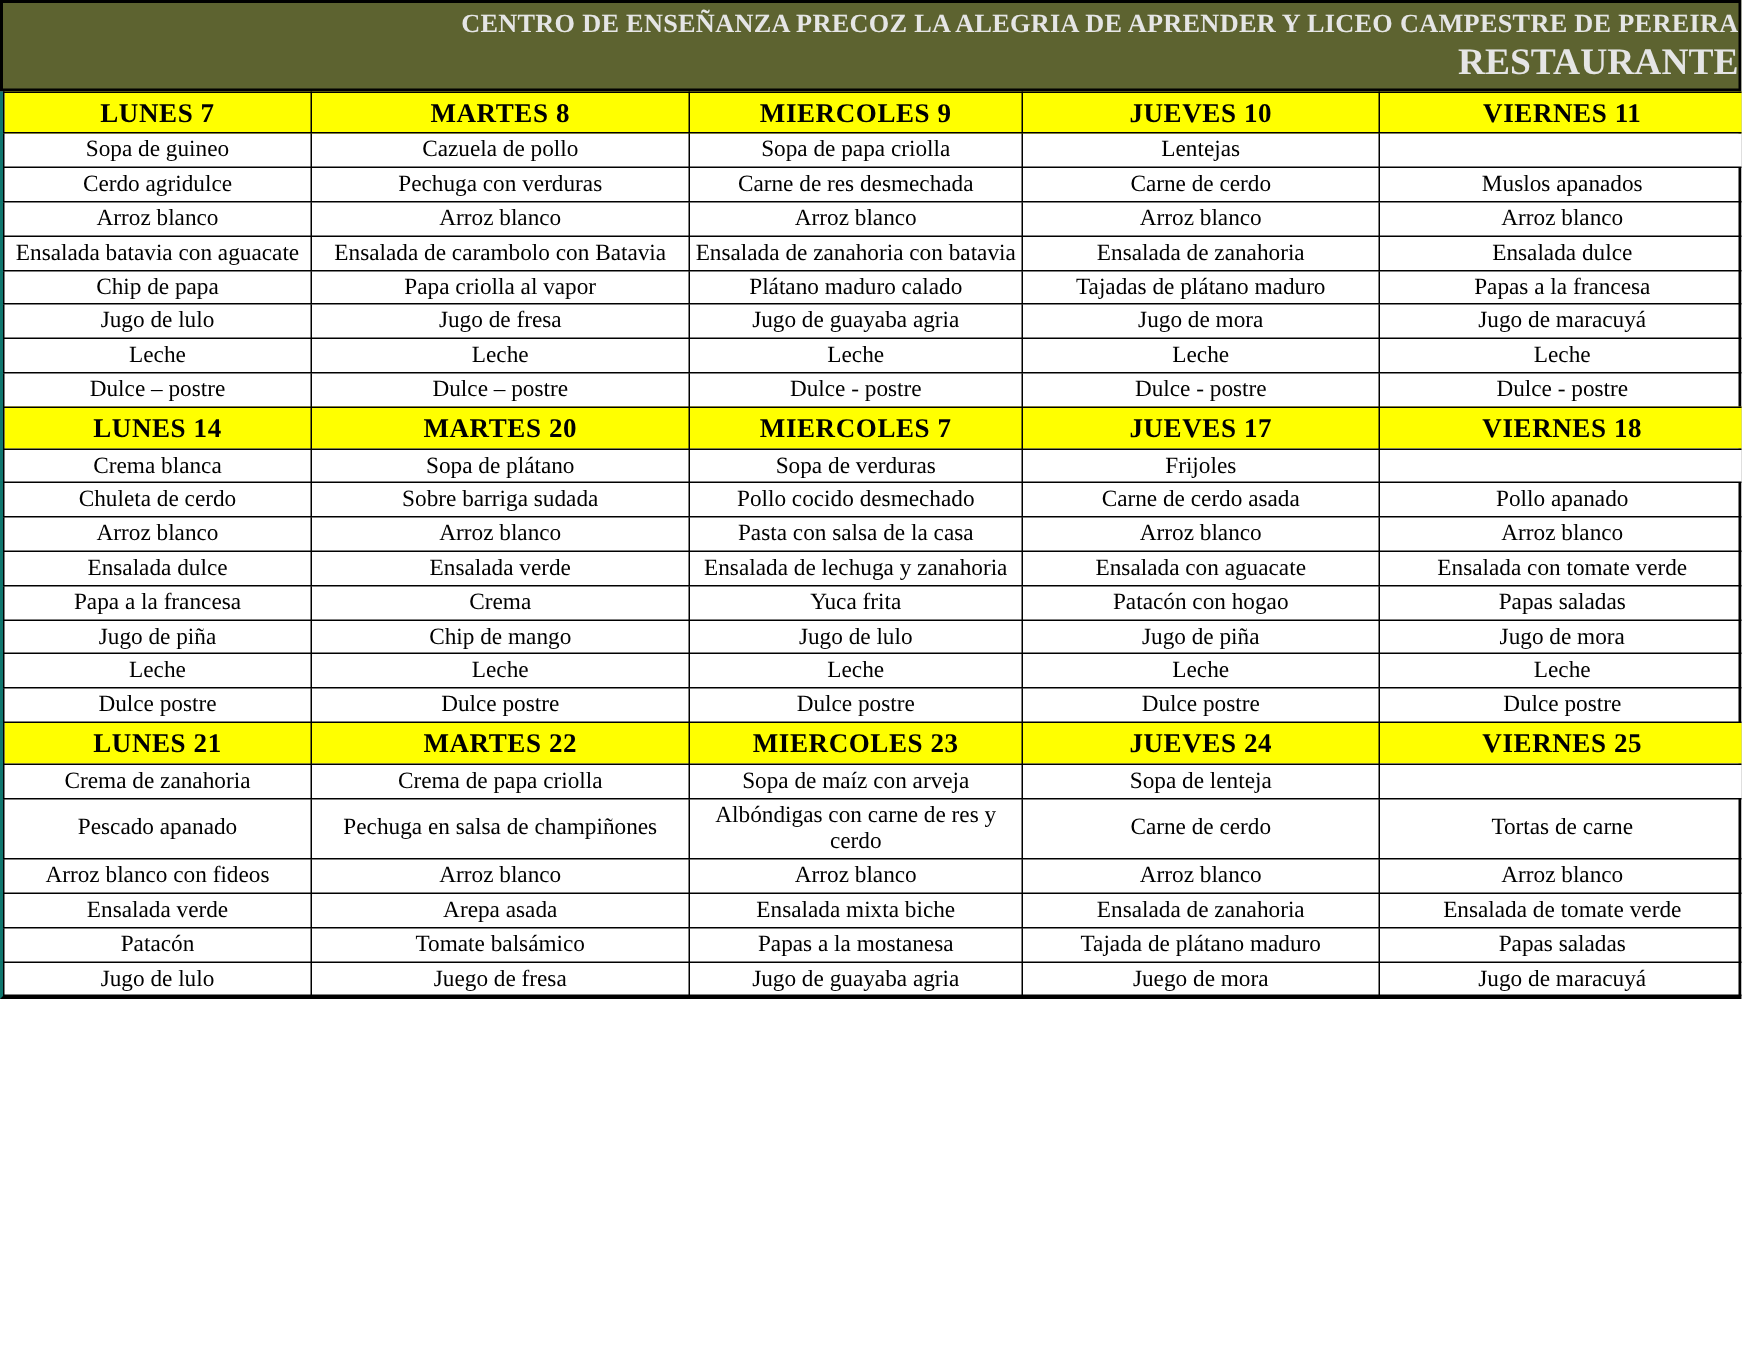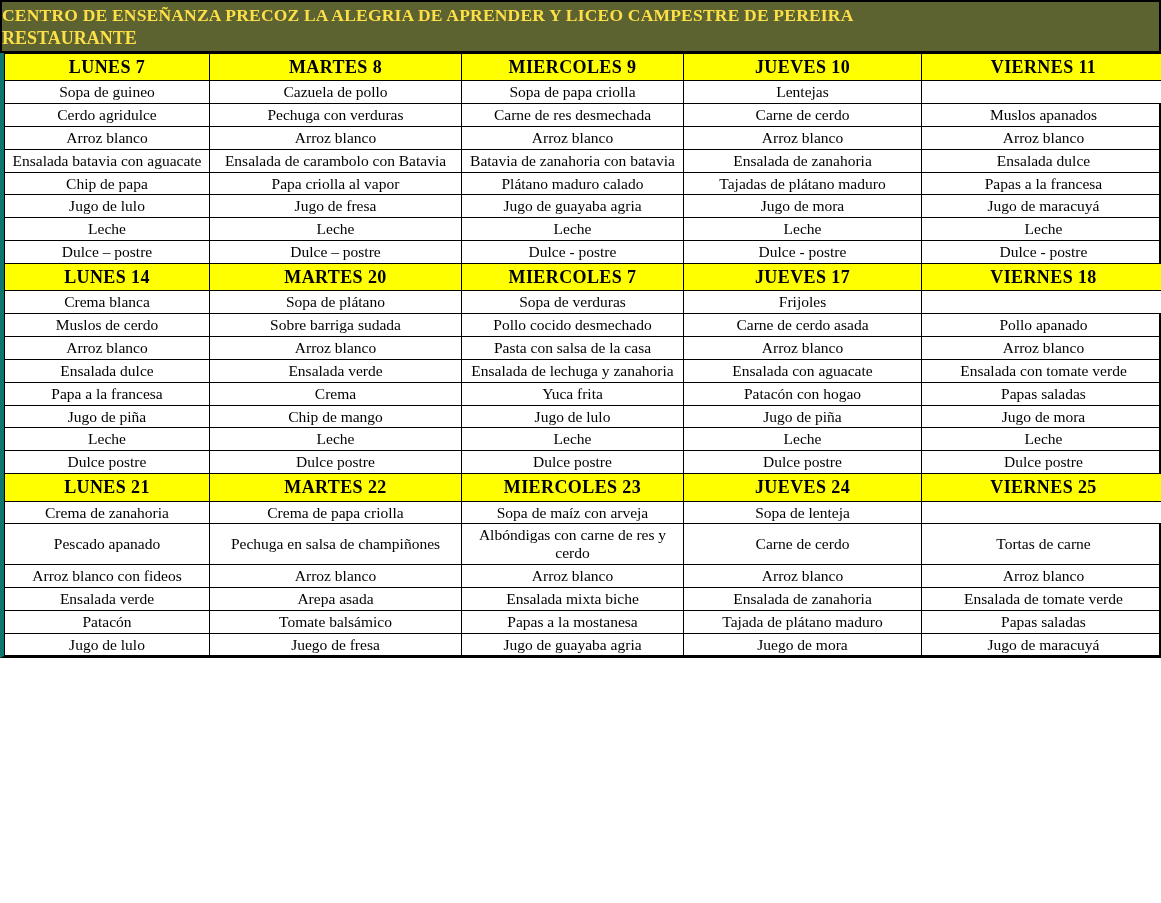--- a/index.html
+++ b/index.html
@@ -14,38 +14,38 @@
     overflow: hidden;
   }
   .page {
     width: 1161px;
     height: 903px;
     box-sizing: border-box;
     position: relative;
   }
   .header {
     background: #5d6330;
-    color: #fde047;
+    color: #e5e5e5;
     border: 2px solid #000000;
     box-sizing: border-box;
     padding: 3px 0 2px 0;
-    text-align: left;
+    text-align: right;
   }
   .header .line1,
   .header .line2 {
     font-family: "Liberation Serif", serif;
     font-weight: bold;
     font-size: 17.5px;
     letter-spacing: 0.2px;
     line-height: 1.25;
   }
   .header .line3 {
     font-family: "Liberation Serif", serif;
     font-weight: bold;
-    font-size: 18px;
+    font-size: 25px;
     line-height: 1.15;
     padding-top: 1px;
   }
   table.menu {
     border-collapse: collapse;
     width: 1161px;
     table-layout: fixed;
   }
   table.menu td {
     border: 1px solid #000000;
@@ -67,21 +67,21 @@
   }
   table.menu td.empty {
     background: #ffffff;
   }
   col.c1 { width: 205px; }
   col.c2 { width: 252px; }
   col.c3 { width: 222px; }
   col.c4 { width: 238px; }
   col.c5 { width: 244px; }
   .outer-frame {
-    border-left: 4px solid #0f766e;
+    border-left: 2px solid #0f766e;
     border-right: 2px solid #000000;
     border-bottom: 2px solid #000000;
     box-sizing: border-box;
   }
 </style>
 </head>
 <body>
 
 <div class="page">
 
@@ -125,21 +125,21 @@
         <tr>
           <td>Arroz blanco</td>
           <td>Arroz blanco</td>
           <td>Arroz blanco</td>
           <td>Arroz blanco</td>
           <td>Arroz blanco</td>
         </tr>
         <tr>
           <td>Ensalada batavia con aguacate</td>
           <td>Ensalada de carambolo con Batavia</td>
-          <td>Batavia de zanahoria con batavia</td>
+          <td>Ensalada de zanahoria con batavia</td>
           <td>Ensalada de zanahoria</td>
           <td>Ensalada dulce</td>
         </tr>
         <tr>
           <td>Chip de papa</td>
           <td>Papa criolla al vapor</td>
           <td>Plátano maduro calado</td>
           <td>Tajadas de plátano maduro</td>
           <td>Papas a la francesa</td>
         </tr>
@@ -173,21 +173,21 @@
           <td class="daycell">VIERNES 18</td>
         </tr>
         <tr>
           <td>Crema blanca</td>
           <td>Sopa de plátano</td>
           <td>Sopa de verduras</td>
           <td>Frijoles</td>
           <td class="empty"></td>
         </tr>
         <tr>
-          <td>Muslos de cerdo</td>
+          <td>Chuleta de cerdo</td>
           <td>Sobre barriga sudada</td>
           <td>Pollo cocido desmechado</td>
           <td>Carne de cerdo asada</td>
           <td>Pollo apanado</td>
         </tr>
         <tr>
           <td>Arroz blanco</td>
           <td>Arroz blanco</td>
           <td>Pasta con salsa de la casa</td>
           <td>Arroz blanco</td>

